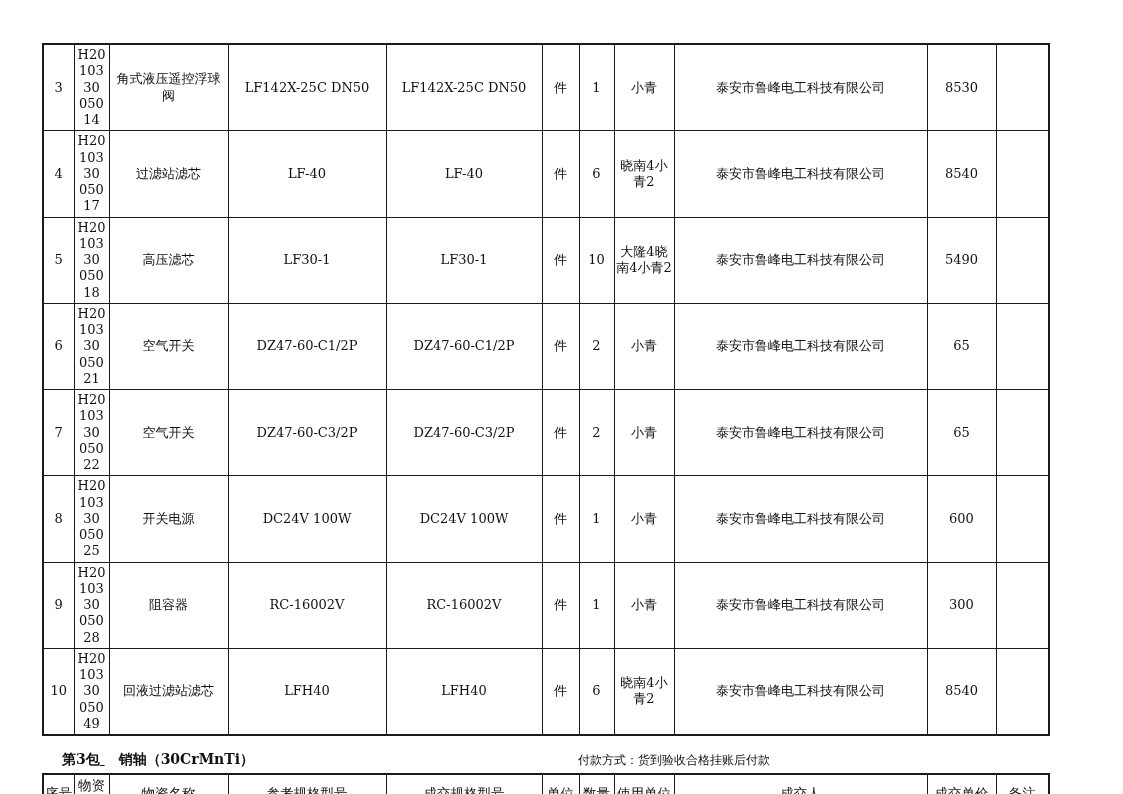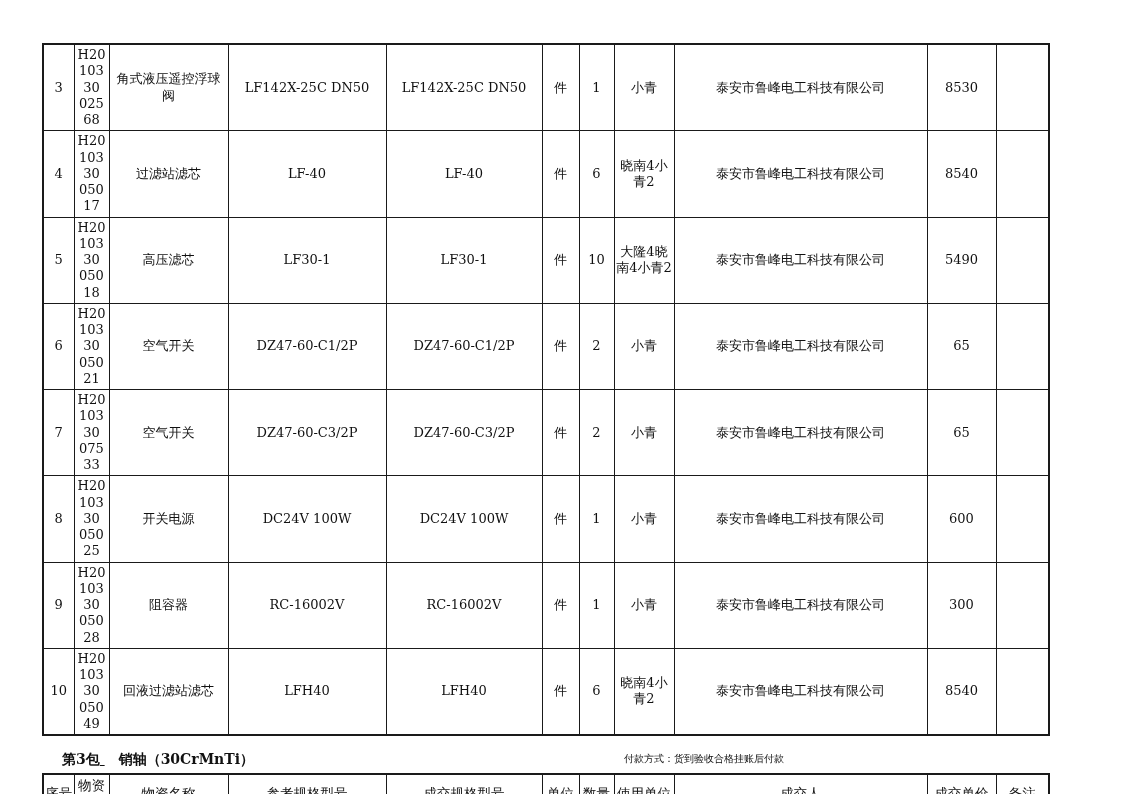--- a/index.html
+++ b/index.html
@@ -38,21 +38,21 @@
     height:20px;
     font-size:14px;
     font-weight:bold;
     white-space:nowrap;
     text-decoration:underline;
   }
   .sec-head .pkg{display:inline-block;padding-left:20px;}
   .sec-head .pkg-name{display:inline-block;margin-left:14px;}
   .sec-head .payment{
     position:absolute;left:536px;top:1px;
-    font-weight:normal;font-size:10px;margin-left:46px;
+    font-weight:normal;font-size:12px;
   }
   .head3{margin-top:15px;margin-bottom:2px;}
 </style>
 </head>
 <body>
 
 <div class="page">
   <div class="content">
 
     <table class="grid" style="margin-top:43px">
@@ -65,21 +65,21 @@
           <col style="width: 37px;">
           <col style="width: 35px;">
           <col style="width: 60px;">
           <col style="width: 253px;">
           <col style="width: 69px;">
           <col style="width: 53px;">
         </colgroup>
         <tbody>
           <tr>
             <td>3</td>
-            <td class="code">H2010330 02568</td>
+            <td class="code">H2010330 05014</td>
             <td>角式液压遥控浮球阀</td>
             <td>LF142X-25C DN50</td>
             <td>LF142X-25C DN50</td>
             <td>件</td>
             <td>1</td>
             <td>小青</td>
             <td>泰安市鲁峰电工科技有限公司</td>
             <td>8530</td>
             <td></td>
           </tr>
@@ -117,21 +117,21 @@
             <td>DZ47-60-C1/2P</td>
             <td>件</td>
             <td>2</td>
             <td>小青</td>
             <td>泰安市鲁峰电工科技有限公司</td>
             <td>65</td>
             <td></td>
           </tr>
           <tr>
             <td>7</td>
-            <td class="code">H2010330 07533</td>
+            <td class="code">H2010330 05022</td>
             <td>空气开关</td>
             <td>DZ47-60-C3/2P</td>
             <td>DZ47-60-C3/2P</td>
             <td>件</td>
             <td>2</td>
             <td>小青</td>
             <td>泰安市鲁峰电工科技有限公司</td>
             <td>65</td>
             <td></td>
           </tr>

